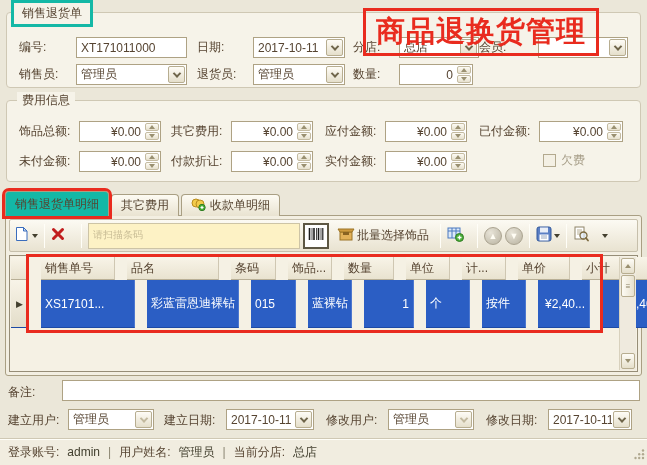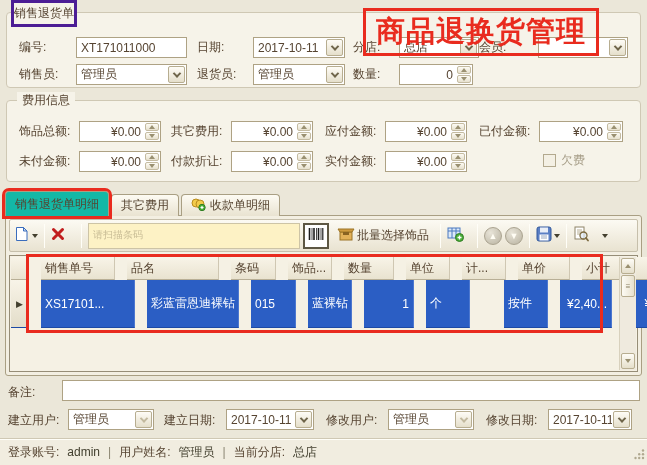--- a/index.html
+++ b/index.html
@@ -18,21 +18,21 @@
     background: #f6f3e9;
     border: 1px solid #cfc8b4;
     border-radius: 4px;
   }
   .legend {
     position: absolute; top: -9px; left: 10px;
     background: #f6f3e9; padding: 0 5px; white-space: nowrap;
   }
   .legend.red-boxed {
     top: -13px; left: 4px;
-    border: 3px solid #4c1d95; padding: 2px 0;
+    border: 3px solid #14b8a6; padding: 2px 8px;
   }
   .field { position: absolute; display: flex; align-items: center; }
   .flabel { white-space: nowrap; }
   .tb, .combo, .spin {
     border: 1px solid #aea284; background: #fff; height: 21px;
     display: flex; align-items: stretch; overflow: hidden;
   }
   .tb .txt, .combo .txt { flex: 1; display:flex; align-items:center; padding: 0 4px; white-space: nowrap; overflow: hidden; }
   .vbtn {
     width: 17px; margin: 1px; border: 1px solid #b7ad90; border-radius: 2px;
@@ -473,21 +473,21 @@
       <div class="grow gdata">
         <div class="gcell gsel">
             <span style="font-size:9px;">▶</span>
           </div>
         <div class="gcell" style="width:94px;">XS17101...</div>
         <div class="gcell" style="width:92px;font-family:Liberation Mono, monospace;">彩蓝雷恩迪裸钻</div>
         <div class="gcell" style="width:45px;">015</div>
         <div class="gcell" style="width:44px;">蓝裸钻</div>
         <div class="gcell num" style="width:50px;">1</div>
         <div class="gcell" style="width:44px;">个</div>
-        <div class="gcell" style="width:44px;margin-left:22px;">按件</div>
+        <div class="gcell" style="width:44px;">按件</div>
         <div class="gcell num" style="width:52px;">¥2,40...</div>
         <div class="gcell num" style="width:79px;">¥2,400.00</div>
         <div class="gcell" style="width:46px; justify-content:center; padding:0;">
           <span class="thumb">
             <svg width="34" height="34" viewBox="0 0 34 34">
                 <polygon points="9,6 25,6 30,14 28,26 17,31 6,26 4,14" fill="#3a7bd9"></polygon>
                 <polygon points="11,9 23,9 26,15 17,13 8,15" fill="#8fbcef"></polygon>
                 <polygon points="8,15 17,13 26,15 24,24 17,28 10,24" fill="#2a62c0"></polygon>
                 <polygon points="13,14 21,14 22,20 17,24 12,20" fill="#6ea4e8"></polygon>
                 <polygon points="4,14 8,15 10,24 6,26" fill="#1d4fa8"></polygon>

